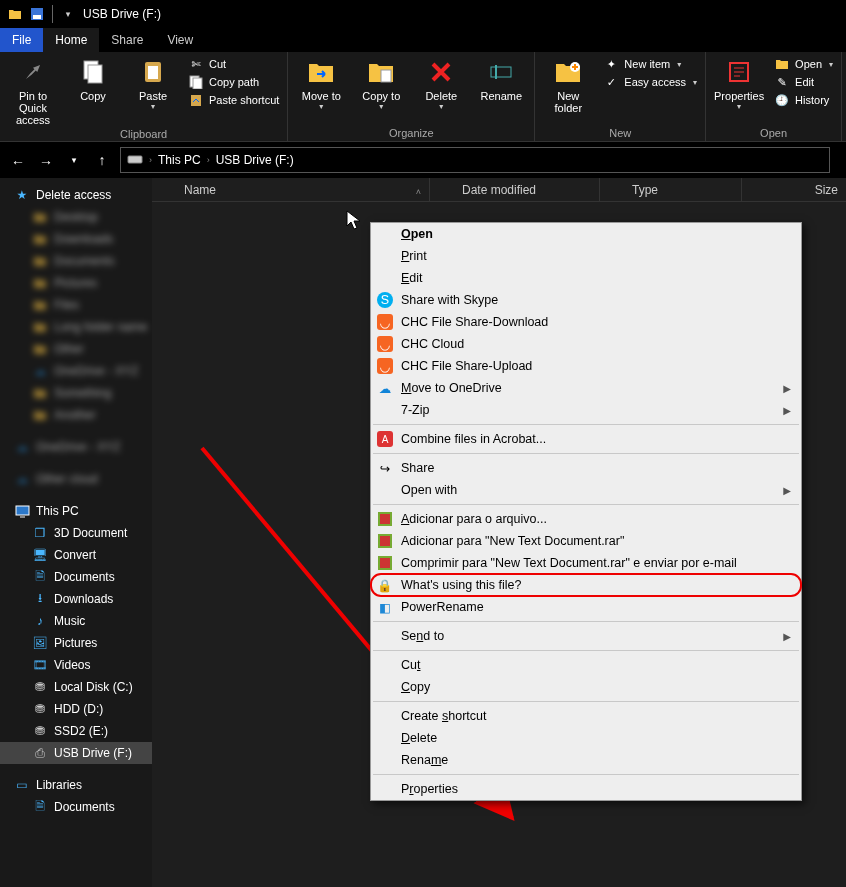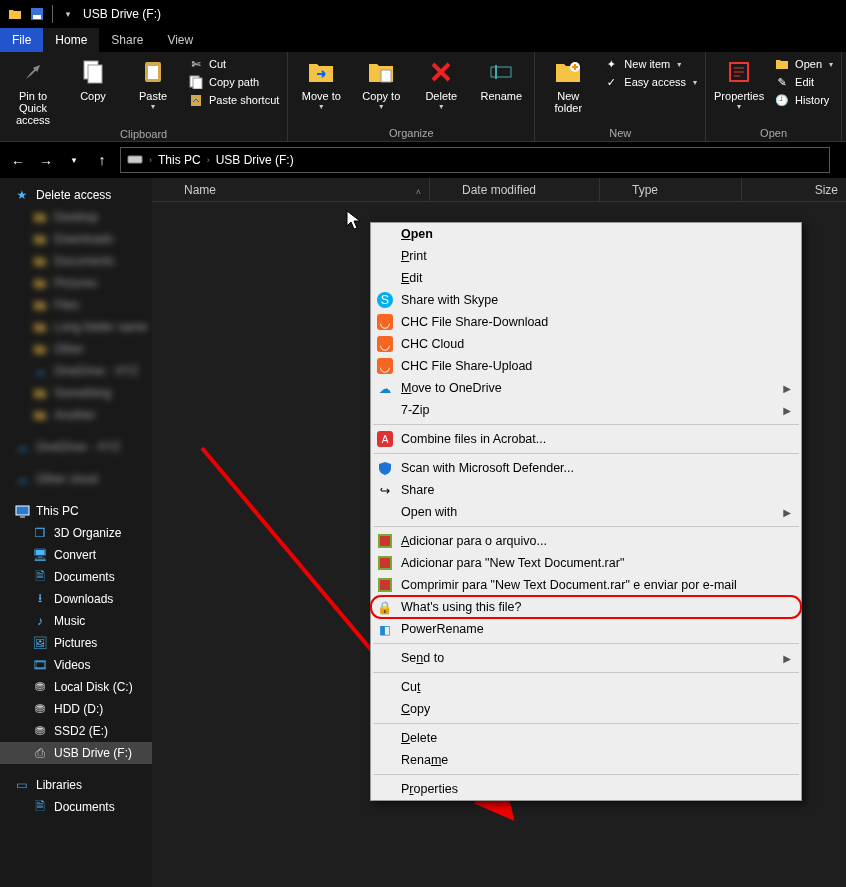--- a/index.html
+++ b/index.html
@@ -376,21 +376,21 @@
         <span class="sico">
           <svg width="15" height="13">
             <rect x="1" y="1" width="13" height="9" fill="#2c78c9" stroke="#fff"></rect>
             <rect x="5" y="11" width="5" height="2" fill="#888"></rect>
           </svg>
         </span>
         <span>This PC</span>
       </div>
     <div class="side-item indent">
         <span class="sico" style="color:#4ab7ff;">❒</span>
-        <span>3D Organize</span>
+        <span>3D Document</span>
       </div>
     <div class="side-item indent">
         <span class="sico" style="color:#4ab7ff;">🖥</span>
         <span>Convert</span>
       </div>
     <div class="side-item indent">
         <span class="sico" style="color:#4ab7ff;">🗎</span>
         <span>Documents</span>
       </div>
     <div class="side-item indent">
@@ -499,28 +499,20 @@
       <span>7-Zip</span>
       <span class="arrow">▶</span>
     </div>
   <div class="ctx-sep"></div>
   <div class="ctx-item">
       <span class="cico" style="background:#d33;color:#fff;font-size:10px;">A</span>
       <span>Combine files in Acrobat...</span>
     </div>
   <div class="ctx-sep"></div>
   <div class="ctx-item">
-      <span class="cico">
-        <svg width="14" height="14">
-          <path d="M7 1l6 2v4c0 4-3 6-6 7-3-1-6-3-6-7V3z" fill="#1e73d6"></path>
-        </svg>
-      </span>
-      <span>Scan with Microsoft Defender...</span>
-    </div>
-  <div class="ctx-item">
       <span class="cico">↪</span>
       <span>Share</span>
     </div>
   <div class="ctx-item">
       <span>Open with</span>
       <span class="arrow">▶</span>
     </div>
   <div class="ctx-sep"></div>
   <div class="ctx-item">
       <span class="cico">
@@ -564,20 +556,23 @@
     </div>
   <div class="ctx-sep"></div>
   <div class="ctx-item">
       <span>Cu<span class="accel">t</span></span>
     </div>
   <div class="ctx-item">
       <span><span class="accel">C</span>opy</span>
     </div>
   <div class="ctx-sep"></div>
   <div class="ctx-item">
+      <span>Create <span class="accel">s</span>hortcut</span>
+    </div>
+  <div class="ctx-item">
       <span><span class="accel">D</span>elete</span>
     </div>
   <div class="ctx-item">
       <span>Rena<span class="accel">m</span>e</span>
     </div>
   <div class="ctx-sep"></div>
   <div class="ctx-item">
       <span>P<span class="accel">r</span>operties</span>
     </div>
 </div>

